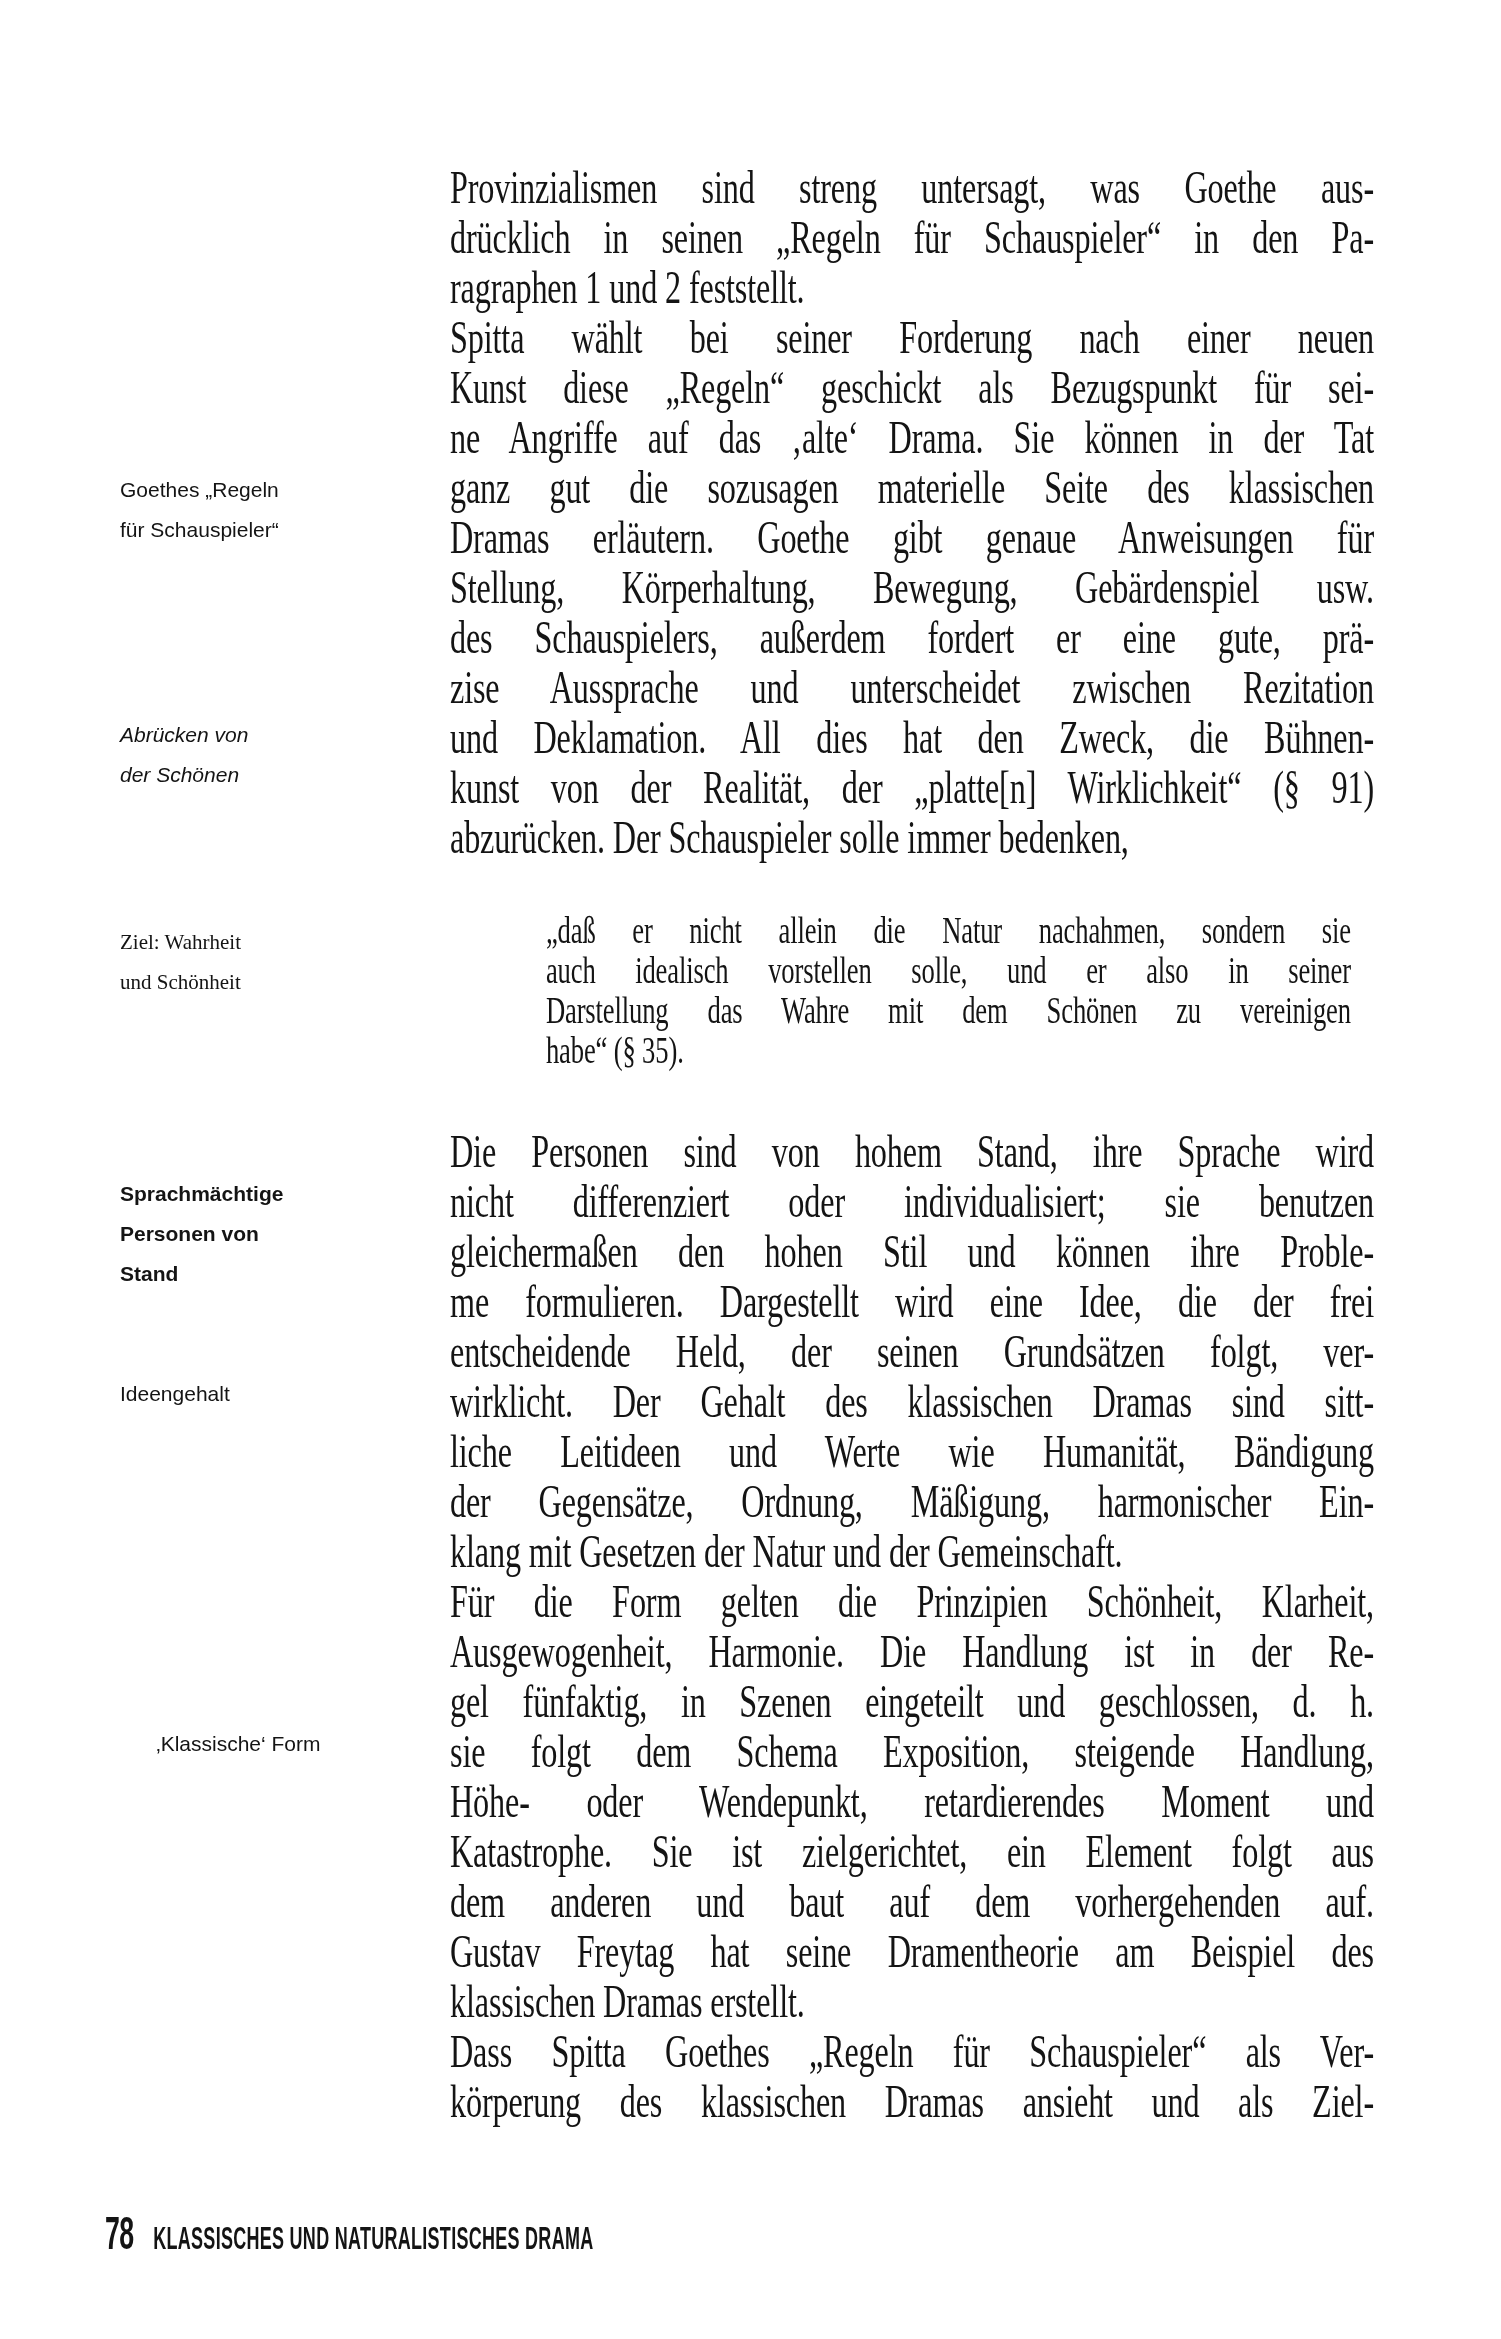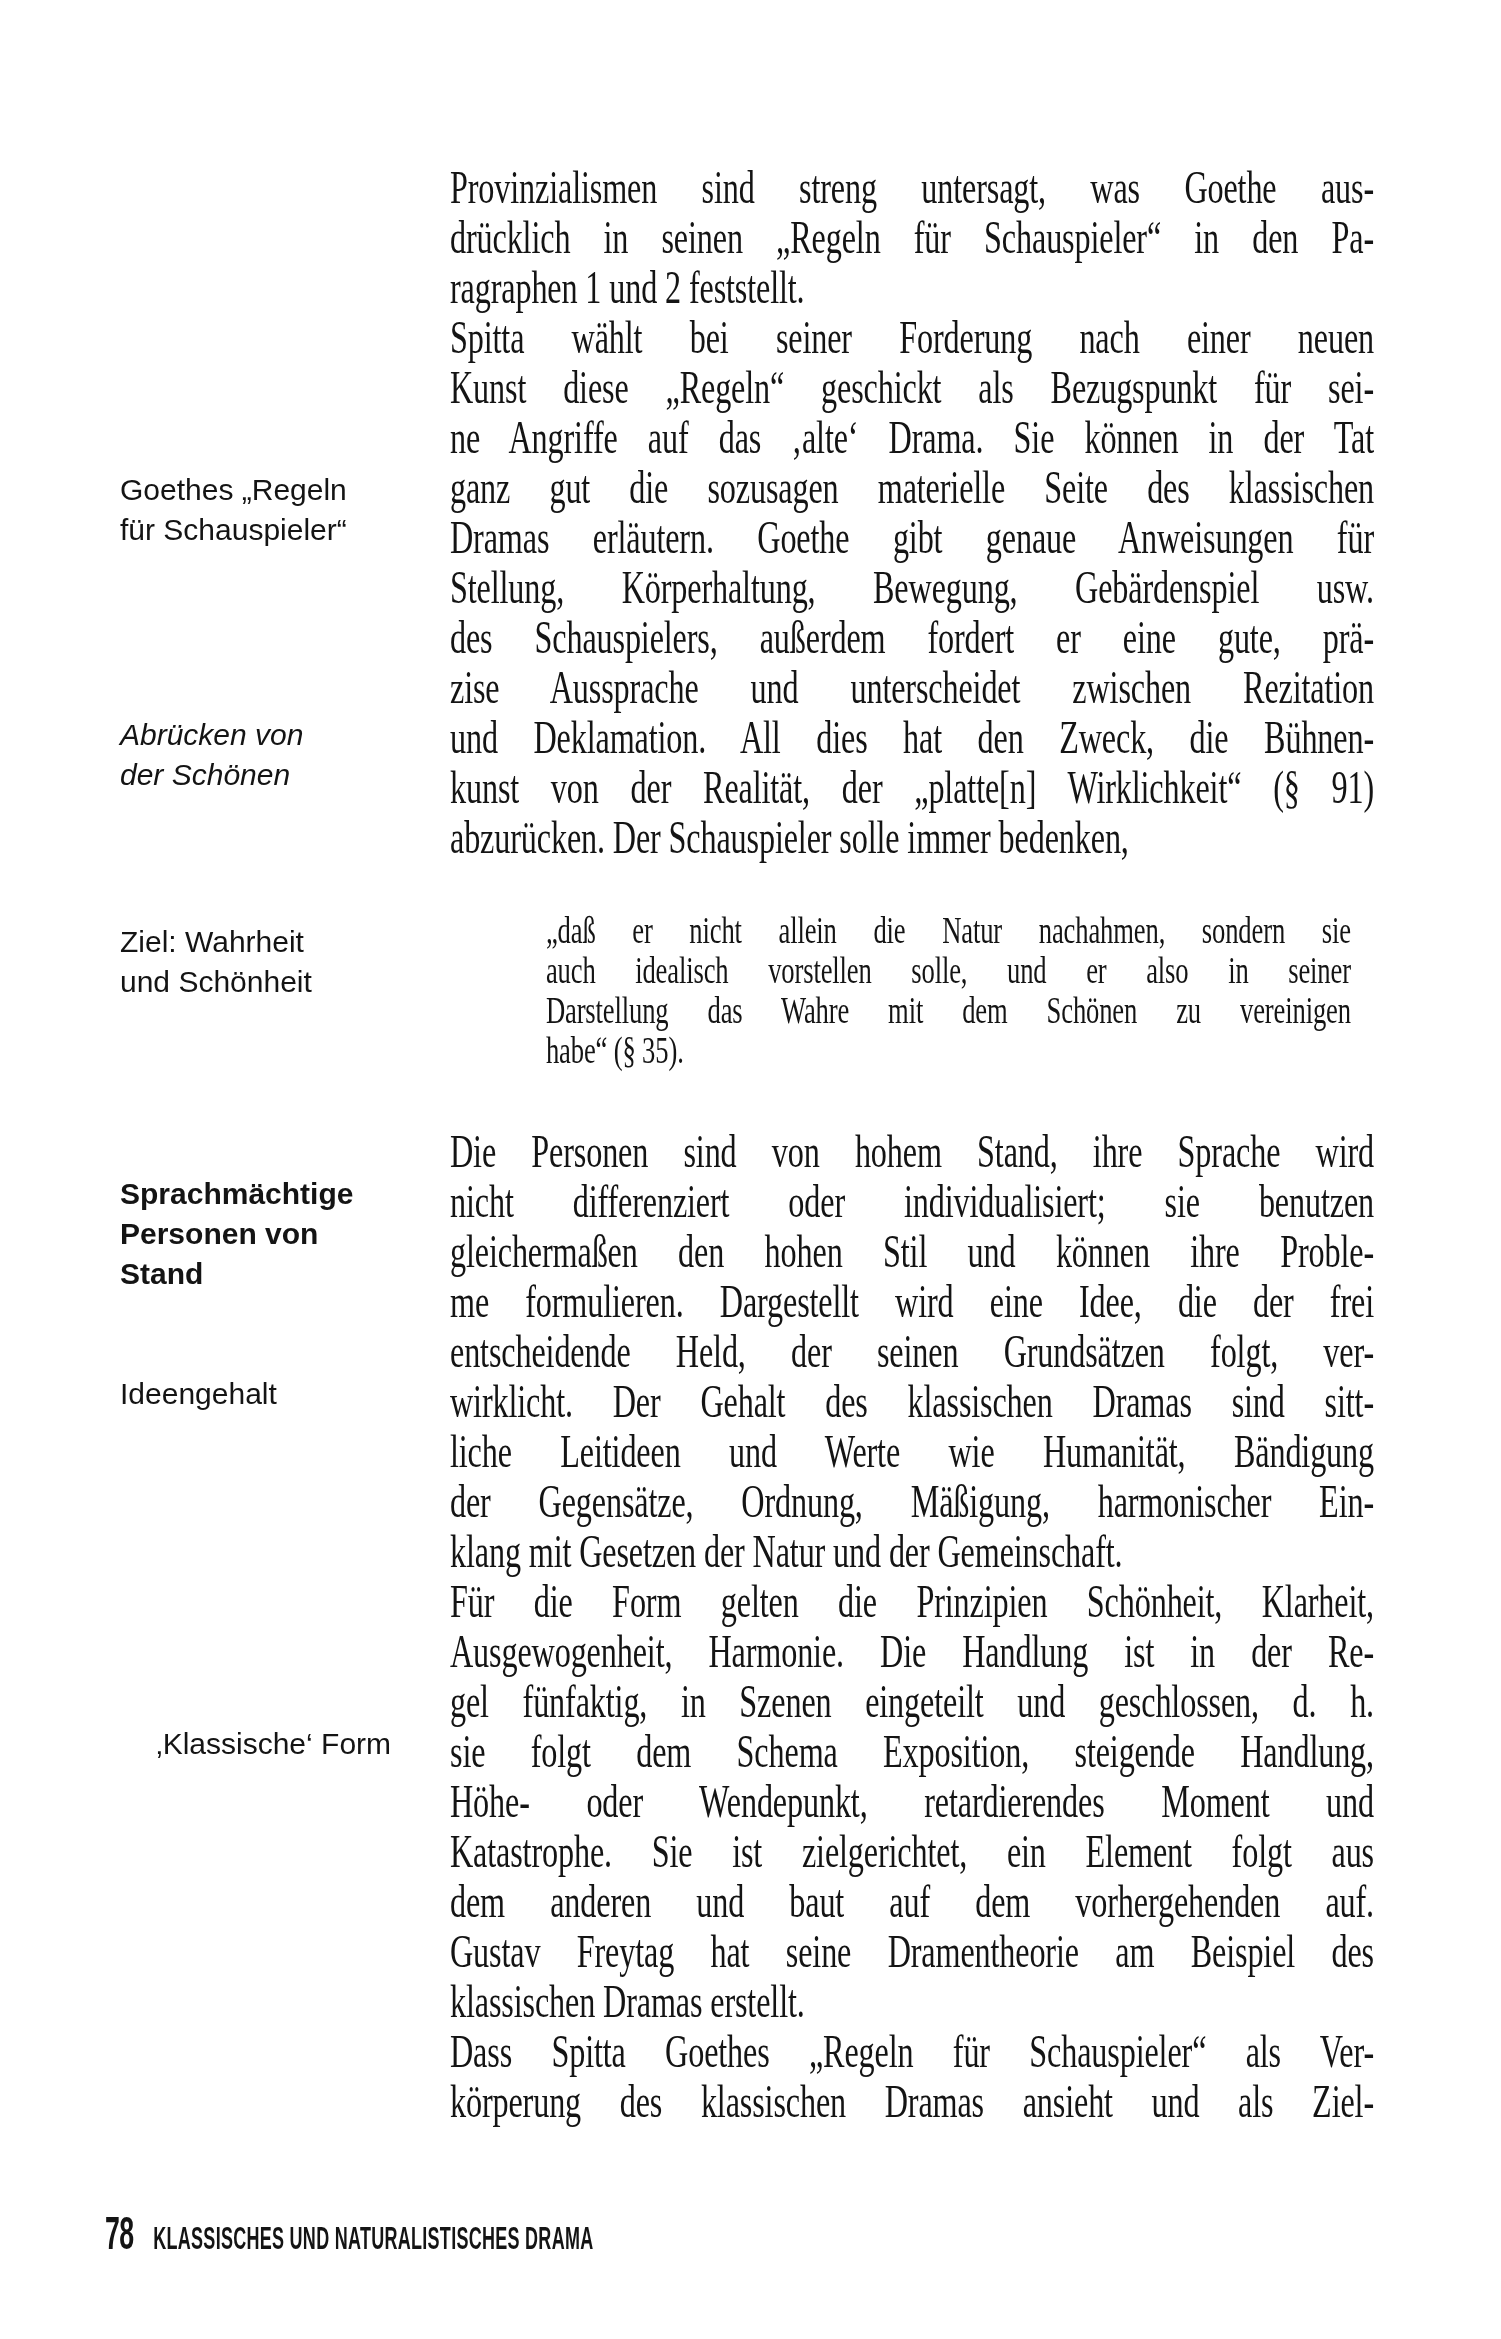--- a/index.html
+++ b/index.html
@@ -36,21 +36,21 @@
     text-justify:inter-word;
     white-space:normal;
   }
   .bline.lastline{text-align-last:left;}
   
   .margin-note{
     position:absolute;
     left:120px;
     width:320px;
     font-family:"Liberation Sans", sans-serif;
-    font-size:30px;
+    font-size:21px;
     line-height:40px;
     letter-spacing:0;
     color:var(--ink,#141414);
   }
   .mline{white-space:nowrap;}
   
   .footer{
     position:absolute;
     left:105px;top:2206px;
     display:flex;
@@ -78,21 +78,21 @@
 <div class="page" style="--paper: #ffffff; --ink: #141414;">
   <aside id="margin-col">
       <div class="margin-note" style="top: 470px;">
         <div class="mline">Goethes „Regeln</div>
         <div class="mline">für Schauspieler“</div>
       </div>
       <div class="margin-note" style="top: 715px; font-style: italic;">
         <div class="mline">Abrücken von</div>
         <div class="mline">der Schönen</div>
       </div>
-      <div class="margin-note" style="top: 922px;">
+      <div class="margin-note" style="top: 922px; font-family: Liberation Serif, serif;">
         <div class="mline">Ziel: Wahrheit</div>
         <div class="mline">und Schönheit</div>
       </div>
       <div class="margin-note" style="top: 1174px; font-weight: bold;">
         <div class="mline">Sprachmächtige</div>
         <div class="mline">Personen von</div>
         <div class="mline">Stand</div>
       </div>
       <div class="margin-note" style="top: 1374px;">
         <div class="mline">Ideengehalt</div>

